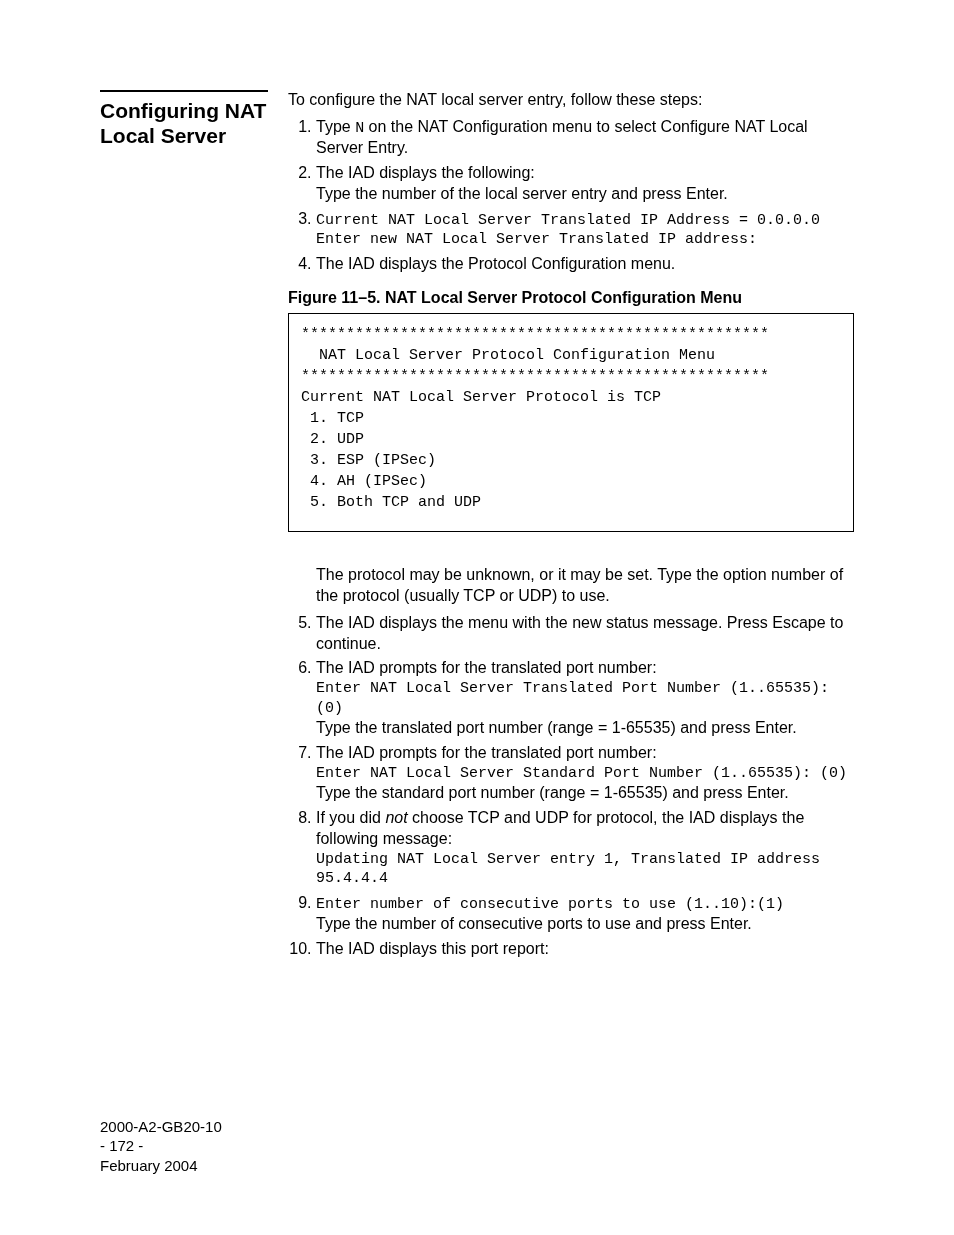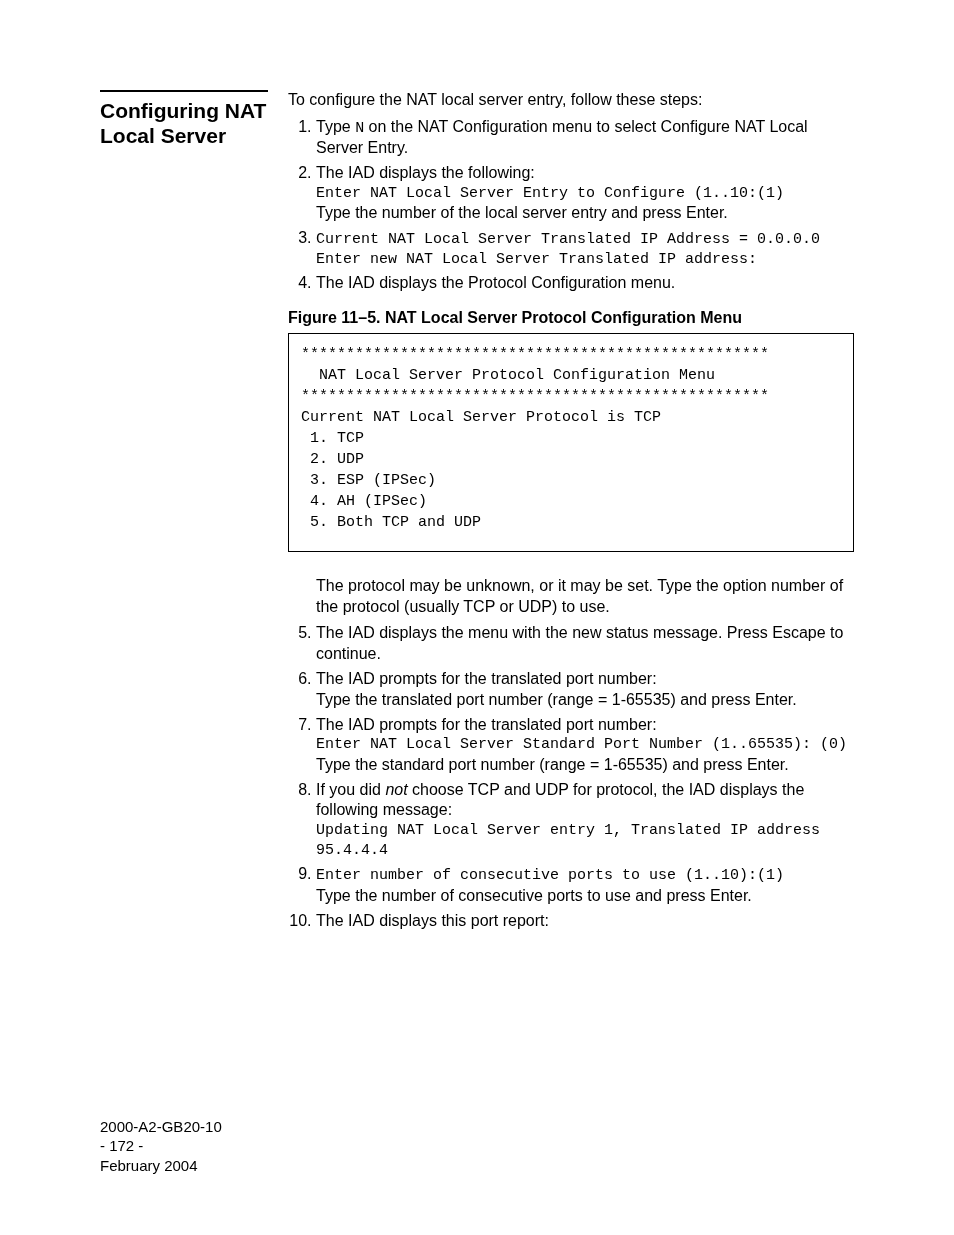--- a/index.html
+++ b/index.html
@@ -61,21 +61,21 @@
     border: 1.5px solid #000;
     padding: 10px 12px 18px 12px;
     font-family: "Courier New", Courier, monospace;
     font-size: 15px;
     line-height: 1.4;
     white-space: pre;
     overflow: hidden;
   }
   .after-box {
     padding-left: 28px;
-    margin-top: 24px;
+    margin-top: 33px;
     margin-bottom: 6px;
   }
   .italic {
     font-style: italic;
   }
   .footer {
     position: absolute;
     bottom: 60px;
     left: 100px;
     right: 100px;
@@ -94,21 +94,20 @@
       <div class="section-title">Configuring NAT Local Server</div>
     </div>
     <div class="right-col">
       <div class="intro">To configure the NAT local server entry, follow these steps:</div>
       <ol class="steps">
         <li>
           <span>Type </span><span class="mono">N</span><span> on the NAT Configuration menu to select Configure NAT Local Server Entry.</span>
         </li>
         <li>
           <div>The IAD displays the following:</div>
-          <div class="mono">Enter NAT Local Server Entry to Configure (1..10:(1)</div>
           <div>Type the number of the local server entry and press Enter.</div>
         </li>
         <li>
           <div class="mono">Current NAT Local Server Translated IP Address = 0.0.0.0</div>
           <div class="mono">Enter new NAT Local Server Translated IP address:</div>
         </li>
         <li>
           <div>The IAD displays the Protocol Configuration menu.</div>
         </li>
       </ol>
@@ -123,20 +122,21 @@
  3. ESP (IPSec)
  4. AH (IPSec)
  5. Both TCP and UDP</div>
 
       <div class="after-box">The protocol may be unknown, or it may be set. Type the option number of the protocol (usually TCP or UDP) to use.</div>
 
       <ol class="steps" start="5">
         <li>The IAD displays the menu with the new status message. Press Escape to continue.</li>
         <li>
           <div>The IAD prompts for the translated port number:</div>
+          <div class="mono">Enter NAT Local Server Translated Port Number (1..65535): (0)</div>
           <div>Type the translated port number (range = 1-65535) and press Enter.</div>
         </li>
         <li>
           <div>The IAD prompts for the translated port number:</div>
           <div class="mono">Enter NAT Local Server Standard Port Number (1..65535): (0)</div>
           <div>Type the standard port number (range = 1-65535) and press Enter.</div>
         </li>
         <li>
           <div><span>If you did </span><span class="italic">not</span><span> choose TCP and UDP for protocol, the IAD displays the following message:</span></div>
           <div class="mono">Updating NAT Local Server entry 1, Translated IP address 95.4.4.4</div>

